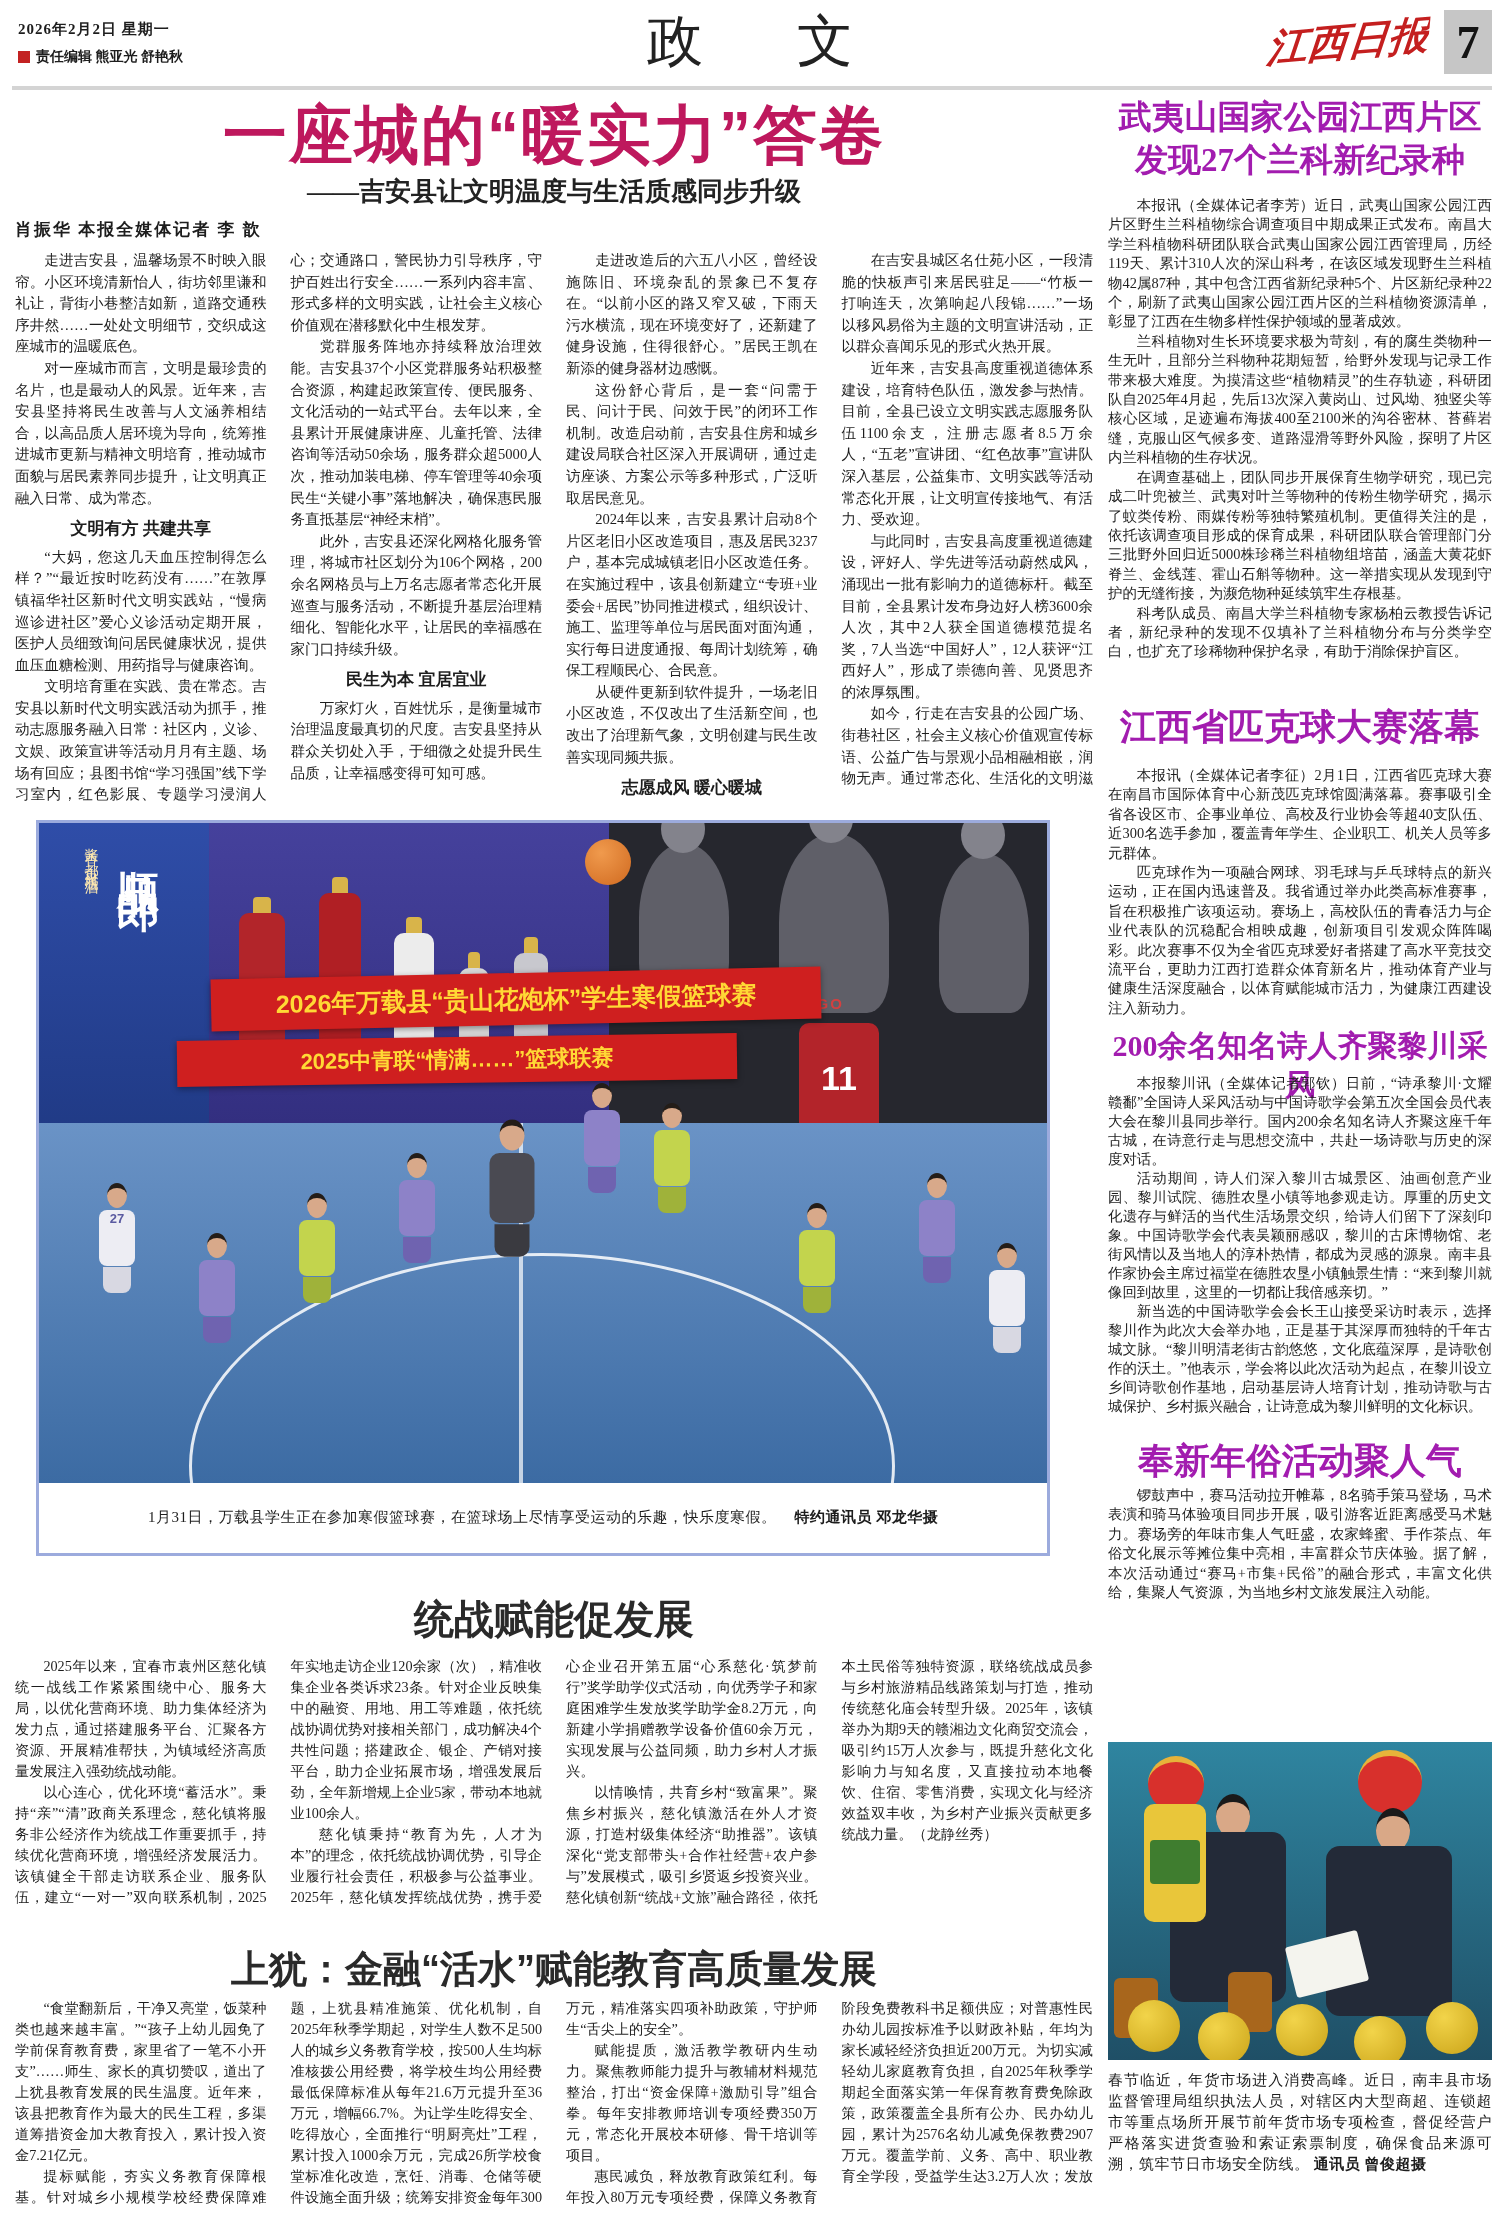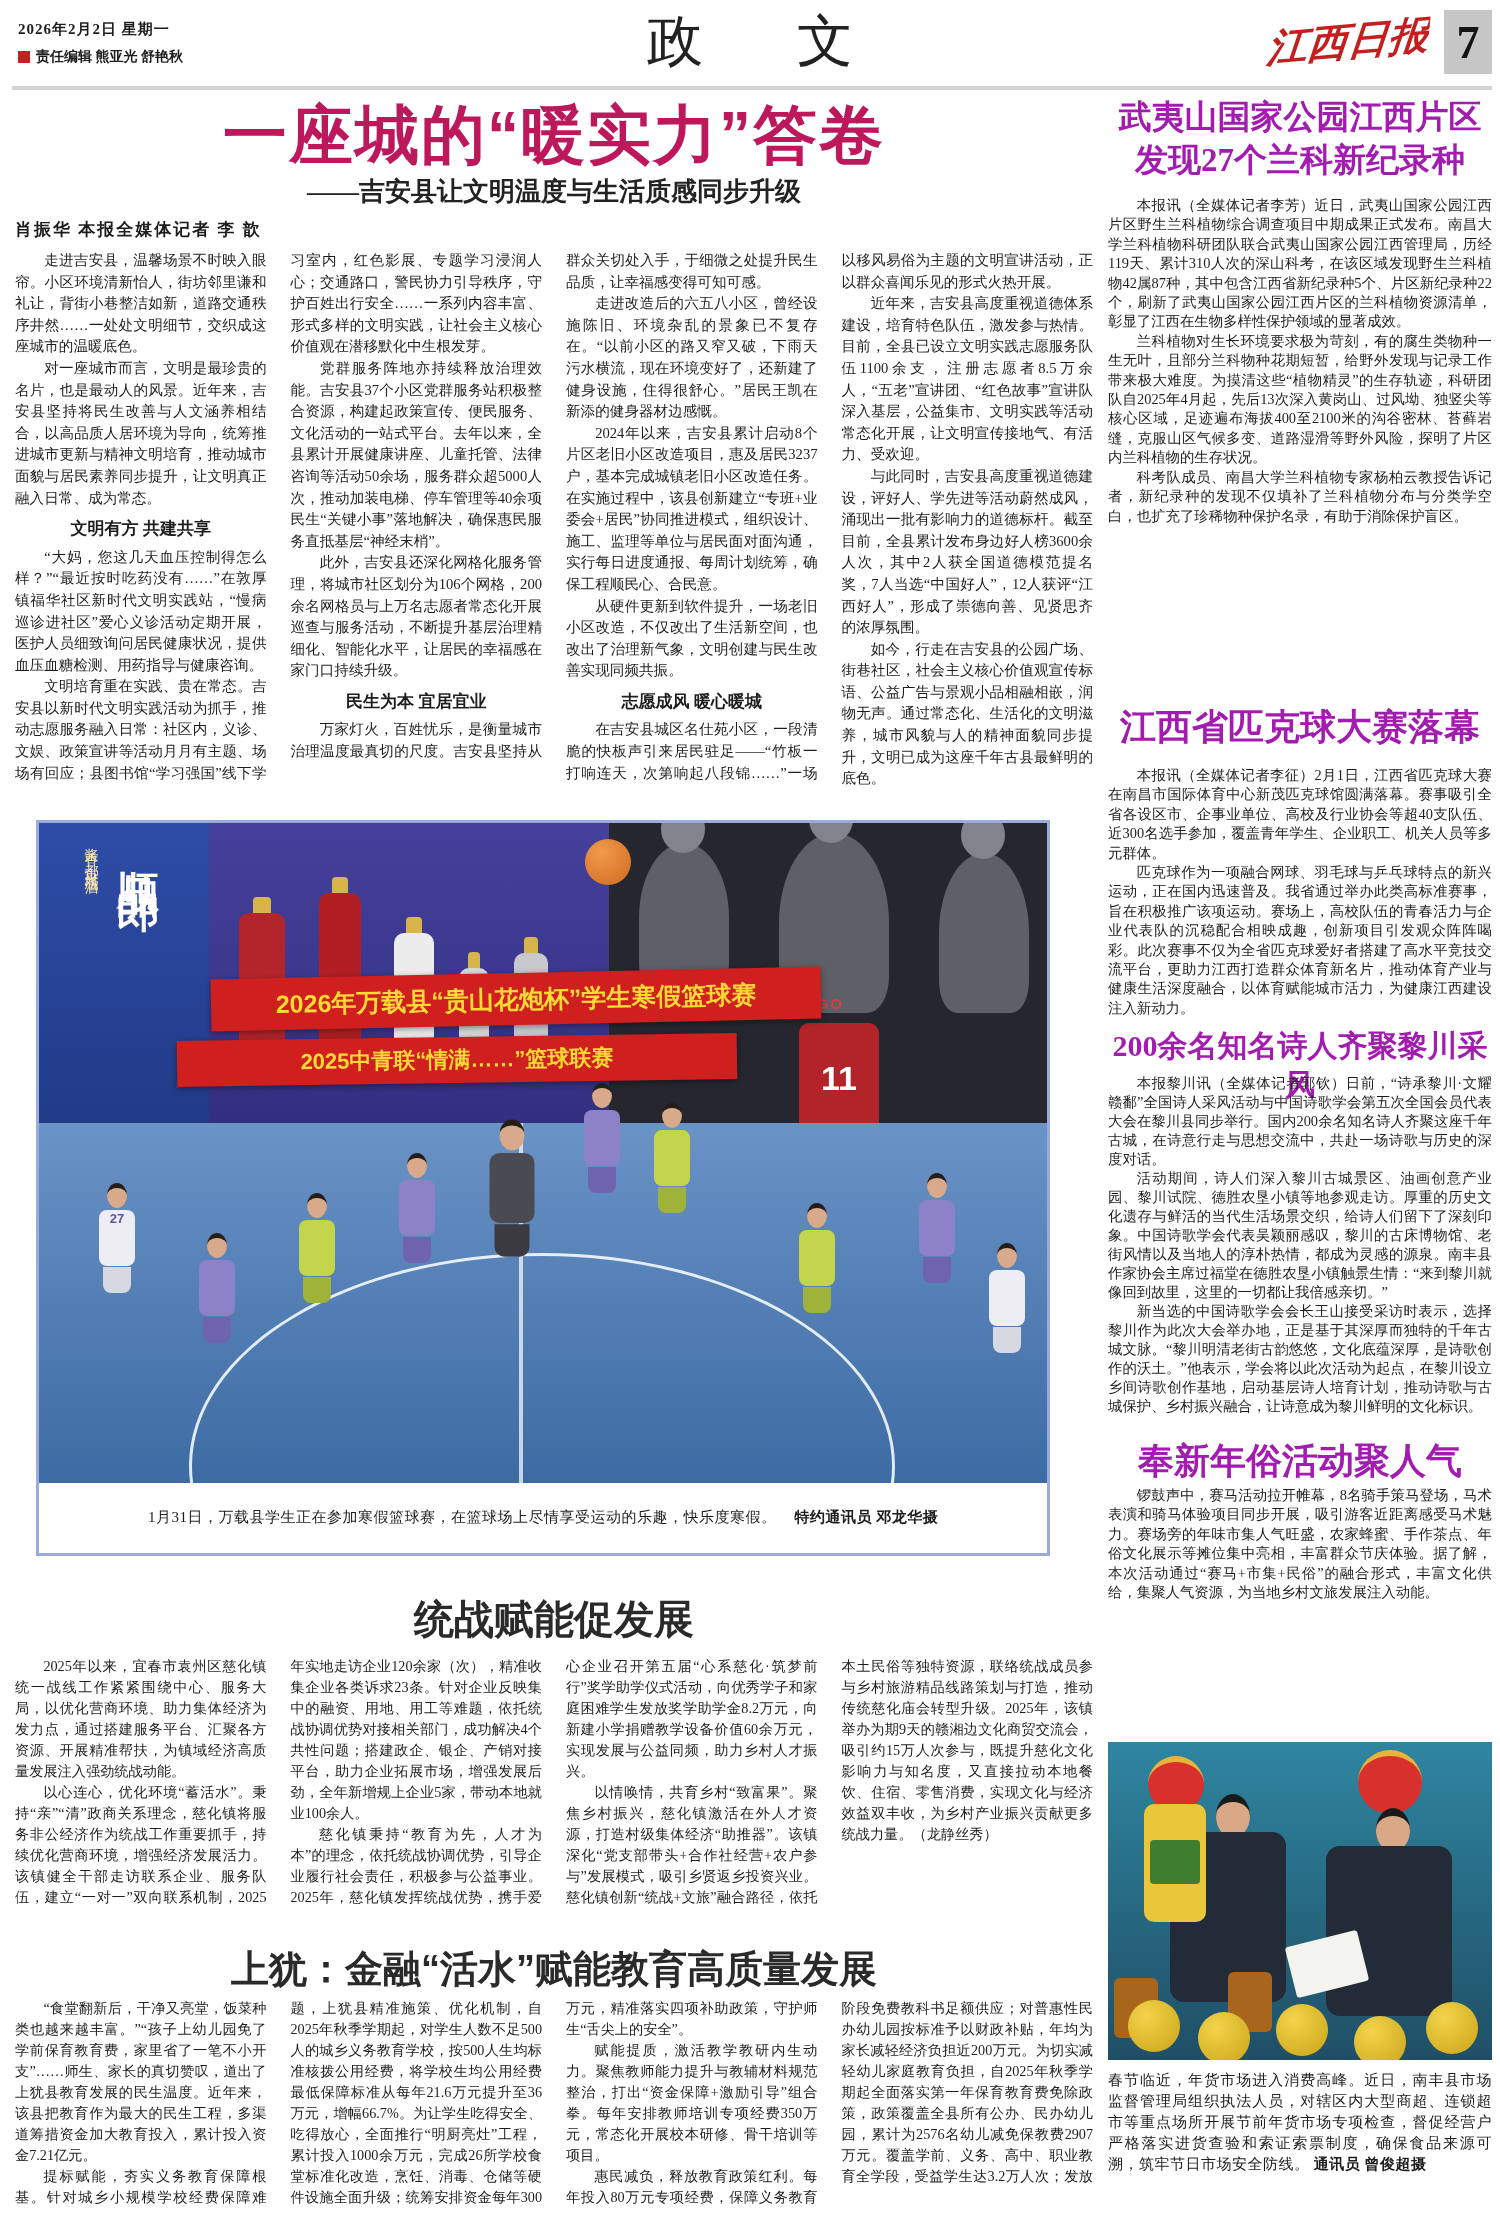--- a/index.html
+++ b/index.html
@@ -120,20 +120,21 @@
     <p class="para">走进吉安县，温馨场景不时映入眼帘。小区环境清新怡人，街坊邻里谦和礼让，背街小巷整洁如新，道路交通秩序井然……一处处文明细节，交织成这座城市的温暖底色。</p>
     <p class="para">对一座城市而言，文明是最珍贵的名片，也是最动人的风景。近年来，吉安县坚持将民生改善与人文涵养相结合，以高品质人居环境为导向，统筹推进城市更新与精神文明培育，推动城市面貌与居民素养同步提升，让文明真正融入日常、成为常态。</p>
     <div class="subhead">文明有方 共建共享</div>
     <p class="para">“大妈，您这几天血压控制得怎么样？”“最近按时吃药没有……”在敦厚镇福华社区新时代文明实践站，“慢病巡诊进社区”爱心义诊活动定期开展，医护人员细致询问居民健康状况，提供血压血糖检测、用药指导与健康咨询。</p>
     <p class="para">文明培育重在实践、贵在常态。吉安县以新时代文明实践活动为抓手，推动志愿服务融入日常：社区内，义诊、文娱、政策宣讲等活动月月有主题、场场有回应；县图书馆“学习强国”线下学习室内，红色影展、专题学习浸润人心；交通路口，警民协力引导秩序，守护百姓出行安全……一系列内容丰富、形式多样的文明实践，让社会主义核心价值观在潜移默化中生根发芽。</p>
     <p class="para">党群服务阵地亦持续释放治理效能。吉安县37个小区党群服务站积极整合资源，构建起政策宣传、便民服务、文化活动的一站式平台。去年以来，全县累计开展健康讲座、儿童托管、法律咨询等活动50余场，服务群众超5000人次，推动加装电梯、停车管理等40余项民生“关键小事”落地解决，确保惠民服务直抵基层“神经末梢”。</p>
     <p class="para">此外，吉安县还深化网格化服务管理，将城市社区划分为106个网格，200余名网格员与上万名志愿者常态化开展巡查与服务活动，不断提升基层治理精细化、智能化水平，让居民的幸福感在家门口持续升级。</p>
     <div class="subhead">民生为本 宜居宜业</div>
     <p class="para">万家灯火，百姓忧乐，是衡量城市治理温度最真切的尺度。吉安县坚持从群众关切处入手，于细微之处提升民生品质，让幸福感变得可知可感。</p>
     <p class="para">走进改造后的六五八小区，曾经设施陈旧、环境杂乱的景象已不复存在。“以前小区的路又窄又破，下雨天污水横流，现在环境变好了，还新建了健身设施，住得很舒心。”居民王凯在新添的健身器材边感慨。</p>
+    <p class="para">这份舒心背后，是一套“问需于民、问计于民、问效于民”的闭环工作机制。改造启动前，吉安县住房和城乡建设局联合社区深入开展调研，通过走访座谈、方案公示等多种形式，广泛听取居民意见。</p>
     <p class="para">2024年以来，吉安县累计启动8个片区老旧小区改造项目，惠及居民3237户，基本完成城镇老旧小区改造任务。在实施过程中，该县创新建立“专班+业委会+居民”协同推进模式，组织设计、施工、监理等单位与居民面对面沟通，实行每日进度通报、每周计划统筹，确保工程顺民心、合民意。</p>
     <p class="para">从硬件更新到软件提升，一场老旧小区改造，不仅改出了生活新空间，也改出了治理新气象，文明创建与民生改善实现同频共振。</p>
     <div class="subhead">志愿成风 暖心暖城</div>
     <p class="para">在吉安县城区名仕苑小区，一段清脆的快板声引来居民驻足——“竹板一打响连天，次第响起八段锦……”一场以移风易俗为主题的文明宣讲活动，正以群众喜闻乐见的形式火热开展。</p>
     <p class="para">近年来，吉安县高度重视道德体系建设，培育特色队伍，激发参与热情。目前，全县已设立文明实践志愿服务队伍1100余支，注册志愿者8.5万余人，“五老”宣讲团、“红色故事”宣讲队深入基层，公益集市、文明实践等活动常态化开展，让文明宣传接地气、有活力、受欢迎。</p>
     <p class="para">与此同时，吉安县高度重视道德建设，评好人、学先进等活动蔚然成风，涌现出一批有影响力的道德标杆。截至目前，全县累计发布身边好人榜3600余人次，其中2人获全国道德模范提名奖，7人当选“中国好人”，12人获评“江西好人”，形成了崇德向善、见贤思齐的浓厚氛围。</p>
     <p class="para">如今，行走在吉安县的公园广场、街巷社区，社会主义核心价值观宣传标语、公益广告与景观小品相融相嵌，润物无声。通过常态化、生活化的文明滋养，城市风貌与人的精神面貌同步提升，文明已成为这座千年古县最鲜明的底色。</p>
   </div>
 
 <div class="abs" id="main-photo-frame">
@@ -248,20 +249,21 @@
     <p class="para">提标赋能，夯实义务教育保障根基。针对城乡小规模学校经费保障难题，上犹县精准施策、优化机制，自2025年秋季学期起，对学生人数不足500人的城乡义务教育学校，按500人生均标准核拨公用经费，将学校生均公用经费最低保障标准从每年21.6万元提升至36万元，增幅66.7%。为让学生吃得安全、吃得放心，全面推行“明厨亮灶”工程，累计投入1000余万元，完成26所学校食堂标准化改造，烹饪、消毒、仓储等硬件设施全面升级；统筹安排资金每年300万元，精准落实四项补助政策，守护师生“舌尖上的安全”。</p>
     <p class="para">赋能提质，激活教学教研内生动力。聚焦教师能力提升与教辅材料规范整治，打出“资金保障+激励引导”组合拳。每年安排教师培训专项经费350万元，常态化开展校本研修、骨干培训等项目。</p>
     <p class="para">惠民减负，释放教育政策红利。每年投入80万元专项经费，保障义务教育阶段免费教科书足额供应；对普惠性民办幼儿园按标准予以财政补贴，年均为家长减轻经济负担近200万元。为切实减轻幼儿家庭教育负担，自2025年秋季学期起全面落实第一年保育教育费免除政策，政策覆盖全县所有公办、民办幼儿园，累计为2576名幼儿减免保教费2907万元。覆盖学前、义务、高中、职业教育全学段，受益学生达3.2万人次；发放各类奖助学金、高校毕业生基层就业学费补偿等共8.52万元。（秦菲 王世桦）</p>
   </div>
 
 <div class="abs sb sb-title" id="sb-a1-title" style="white-space:pre-line">武夷山国家公园江西片区
 发现27个兰科新纪录种</div>
 <div class="abs sb sbtext" id="sb-a1-body">
     <p class="para">本报讯（全媒体记者李芳）近日，武夷山国家公园江西片区野生兰科植物综合调查项目中期成果正式发布。南昌大学兰科植物科研团队联合武夷山国家公园江西管理局，历经119天、累计310人次的深山科考，在该区域发现野生兰科植物42属87种，其中包含江西省新纪录种5个、片区新纪录种22个，刷新了武夷山国家公园江西片区的兰科植物资源清单，彰显了江西在生物多样性保护领域的显著成效。</p>
     <p class="para">兰科植物对生长环境要求极为苛刻，有的腐生类物种一生无叶，且部分兰科物种花期短暂，给野外发现与记录工作带来极大难度。为摸清这些“植物精灵”的生存轨迹，科研团队自2025年4月起，先后13次深入黄岗山、过风坳、独竖尖等核心区域，足迹遍布海拔400至2100米的沟谷密林、苔藓岩缝，克服山区气候多变、道路湿滑等野外风险，探明了片区内兰科植物的生存状况。</p>
+    <p class="para">在调查基础上，团队同步开展保育生物学研究，现已完成二叶兜被兰、武夷对叶兰等物种的传粉生物学研究，揭示了蚊类传粉、雨媒传粉等独特繁殖机制。更值得关注的是，依托该调查项目形成的保育成果，科研团队联合管理部门分三批野外回归近5000株珍稀兰科植物组培苗，涵盖大黄花虾脊兰、金线莲、霍山石斛等物种。这一举措实现从发现到守护的无缝衔接，为濒危物种延续筑牢生存根基。</p>
     <p class="para">科考队成员、南昌大学兰科植物专家杨柏云教授告诉记者，新纪录种的发现不仅填补了兰科植物分布与分类学空白，也扩充了珍稀物种保护名录，有助于消除保护盲区。</p>
   </div>
 
 <div class="abs sb sb-title" id="sb-a2-title">江西省匹克球大赛落幕</div>
 <div class="abs sb sbtext" id="sb-a2-body">
     <p class="para">本报讯（全媒体记者李征）2月1日，江西省匹克球大赛在南昌市国际体育中心新茂匹克球馆圆满落幕。赛事吸引全省各设区市、企事业单位、高校及行业协会等超40支队伍、近300名选手参加，覆盖青年学生、企业职工、机关人员等多元群体。</p>
     <p class="para">匹克球作为一项融合网球、羽毛球与乒乓球特点的新兴运动，正在国内迅速普及。我省通过举办此类高标准赛事，旨在积极推广该项运动。赛场上，高校队伍的青春活力与企业代表队的沉稳配合相映成趣，创新项目引发观众阵阵喝彩。此次赛事不仅为全省匹克球爱好者搭建了高水平竞技交流平台，更助力江西打造群众体育新名片，推动体育产业与健康生活深度融合，以体育赋能城市活力，为健康江西建设注入新动力。</p>
   </div>
 
 <div class="abs sb sb-title" id="sb-a3-title">200余名知名诗人齐聚黎川采风</div>

